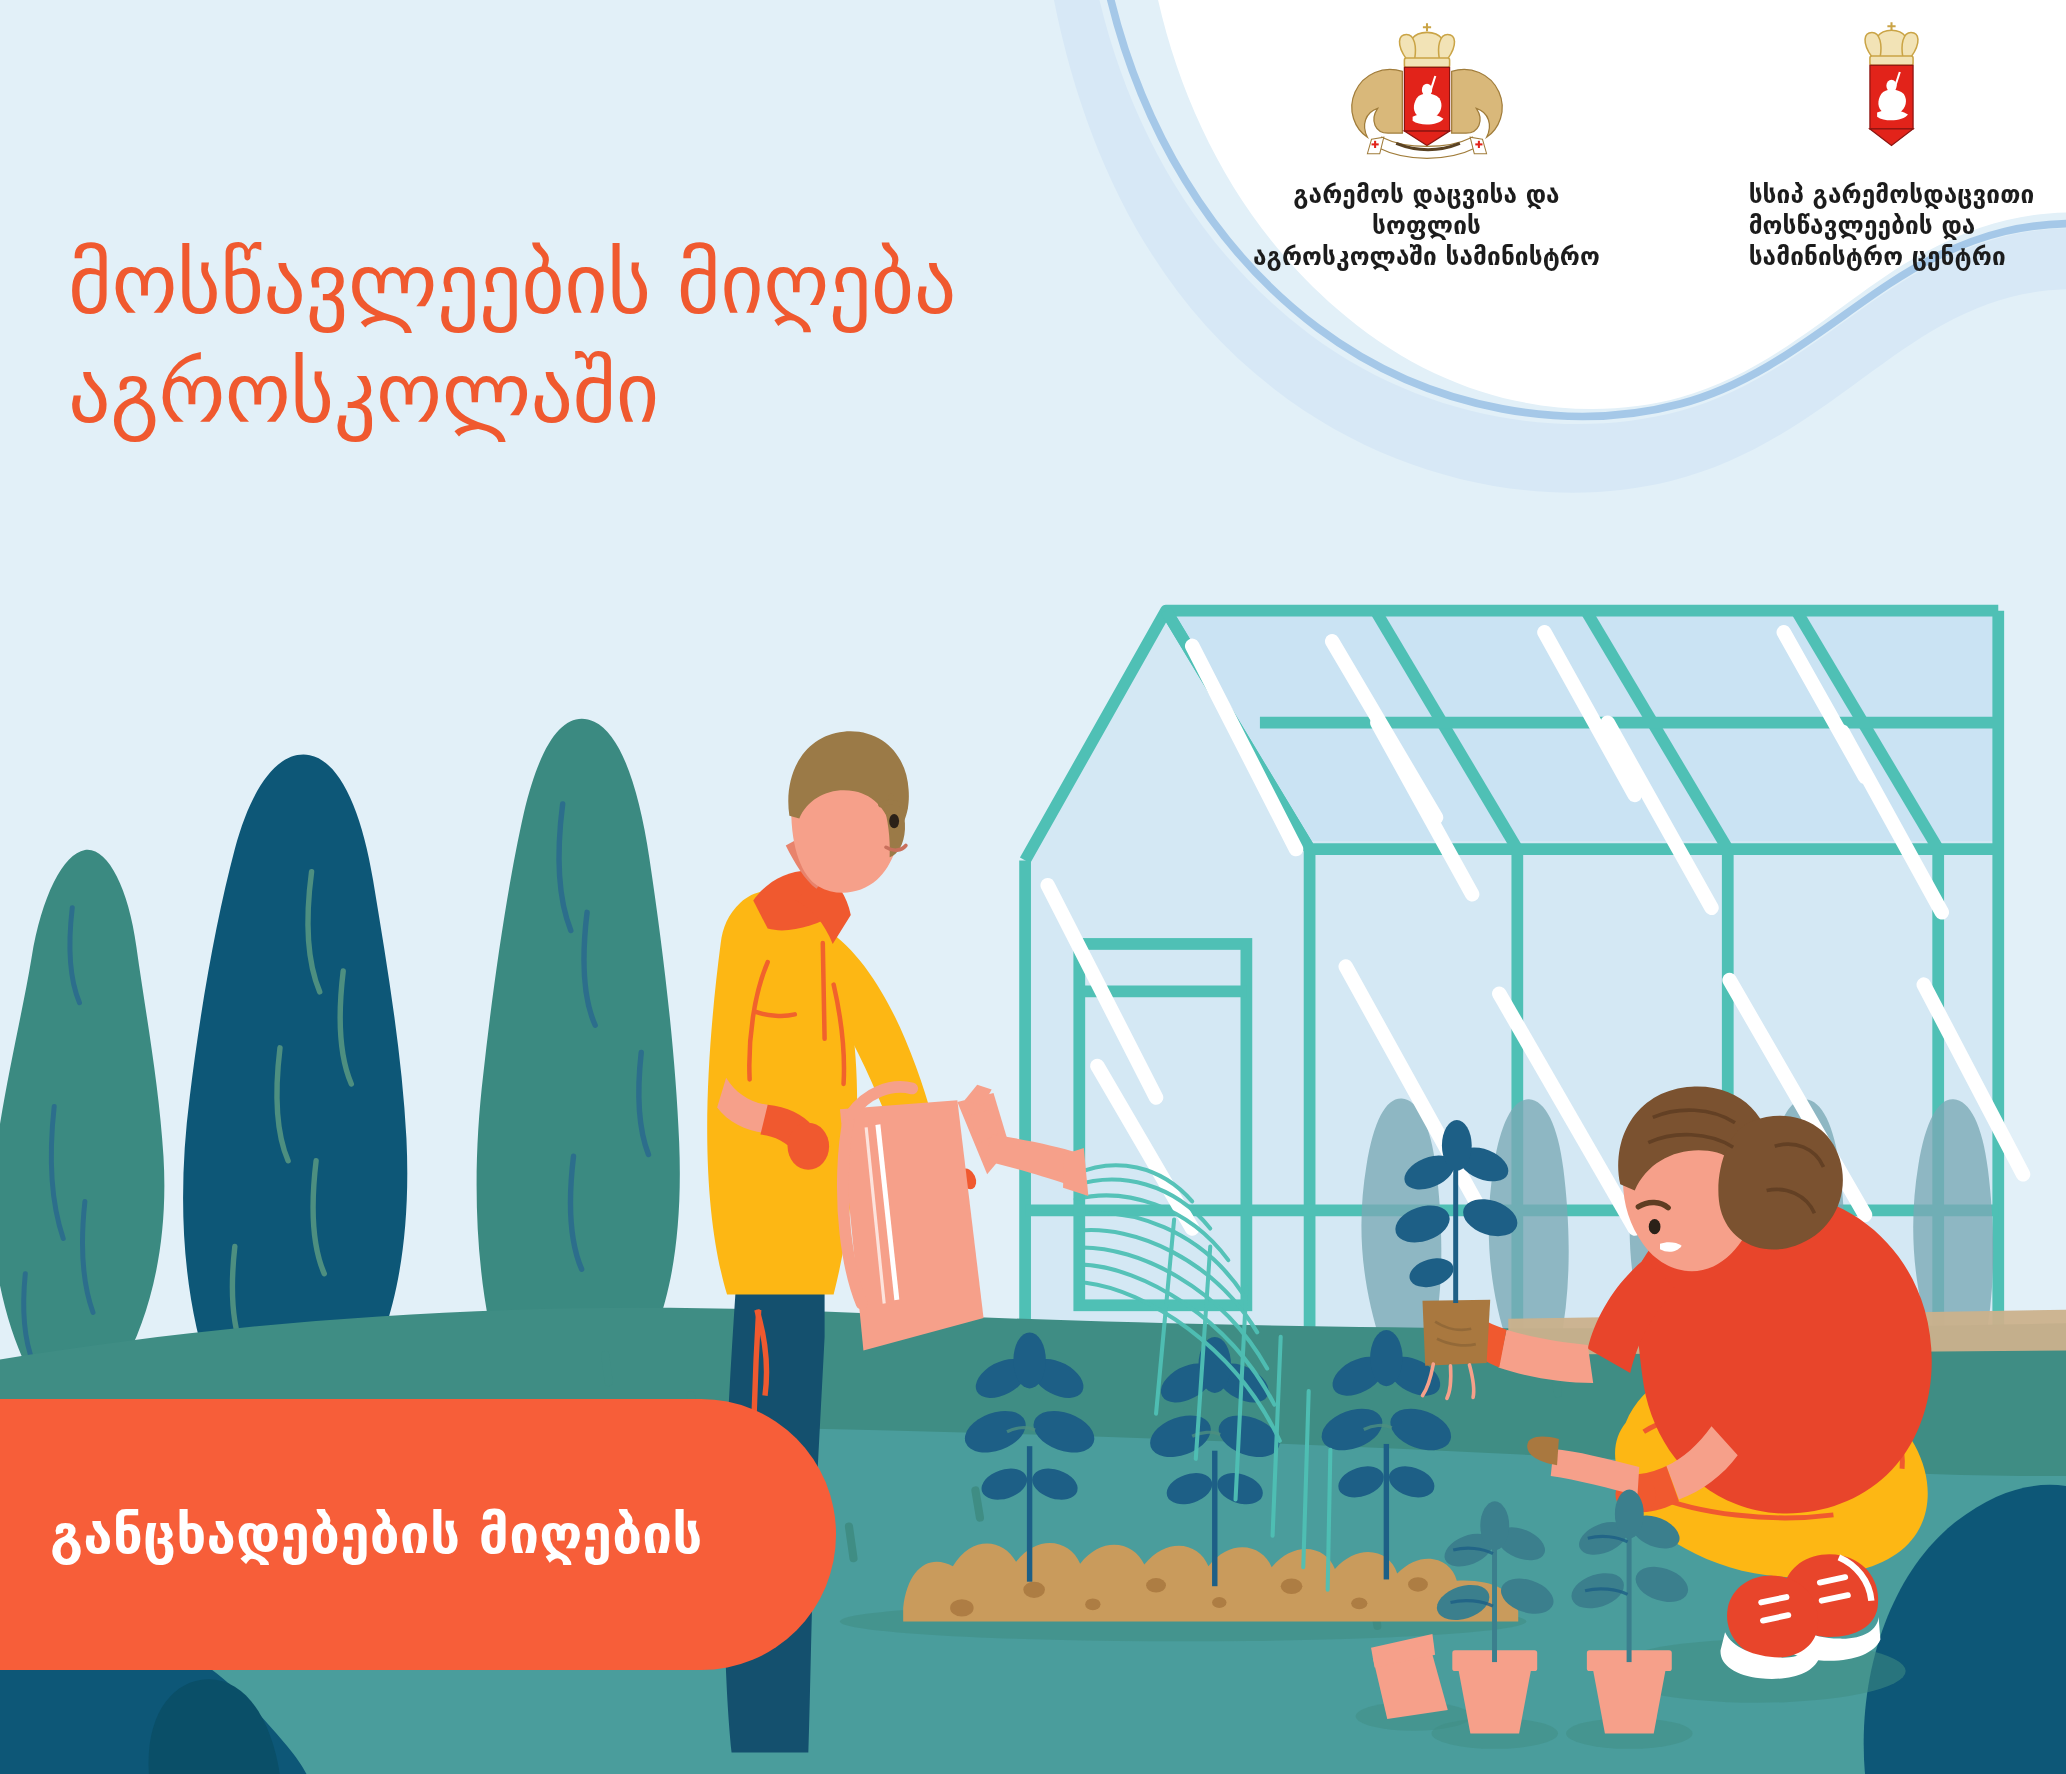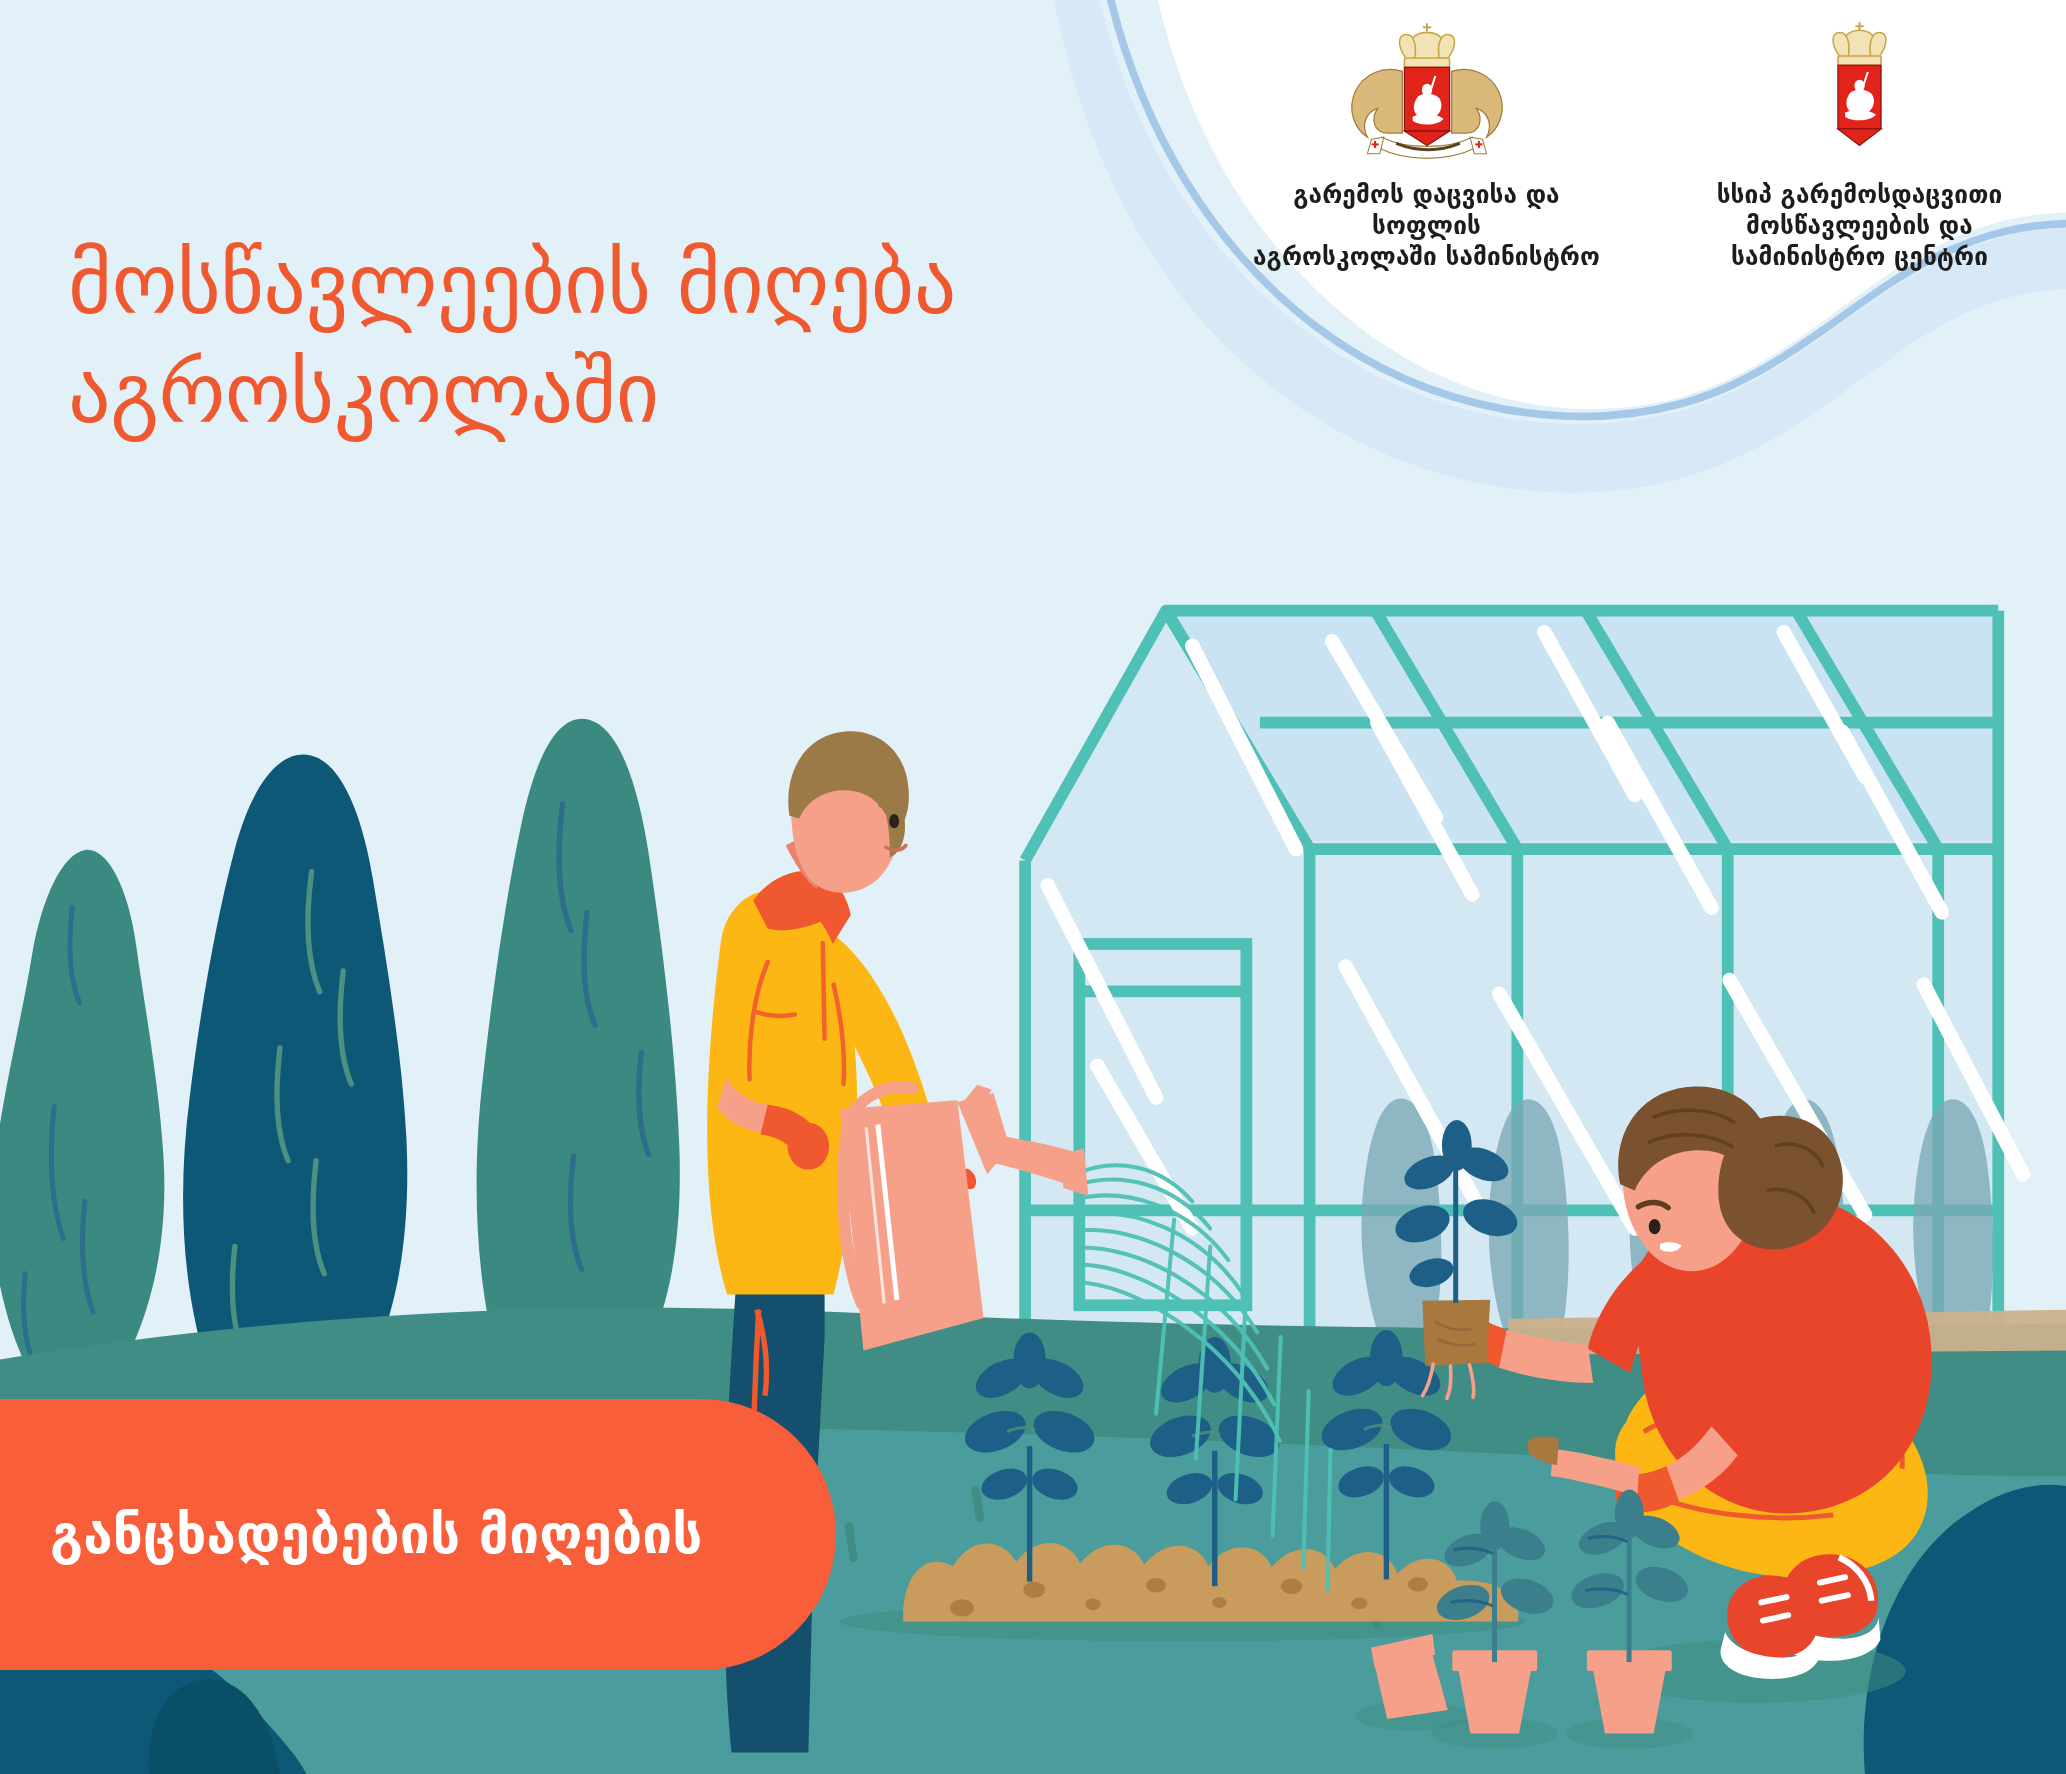--- a/index.html
+++ b/index.html
@@ -10,33 +10,33 @@
     overflow:hidden;
     background:#e2f0f8;
     font-family:"DejaVu Sans","Liberation Sans",sans-serif;
   }
   .layer{position:absolute;inset:0;}
   svg{display:block;}
 
   
   .logos{
     position:absolute;top:18px;left:1246px;
-    display:flex;align-items:flex-start;gap:81px;
+    display:flex;align-items:flex-start;gap:113px;
     z-index:40;
   }
   .logo-block{display:flex;flex-direction:column;align-items:center;width:361px;}
   .logo-block.narrow{width:343px;}
   .crest{display:block;}
   .logo-caption{
     margin-top:11.7px;
     font-size:24.4px;font-weight:700;line-height:1.28;
     color:#1c1c1c;text-align:center;letter-spacing:0.1px;
     font-family:"DejaVu Sans","Liberation Sans",sans-serif;
   }
-  .logo-caption.left-al{text-align:center;}
+  .logo-caption.left-al{text-align:left;}
 
   
   .headline{
     position:absolute;left:68px;top:230px;z-index:40;
     color:#f0592f;
     font-size:84px;line-height:1.30;font-weight:400;
     letter-spacing:-0.5px;
     max-width:1174px;
     font-family:"DejaVu Sans","Liberation Sans",sans-serif;
   }

